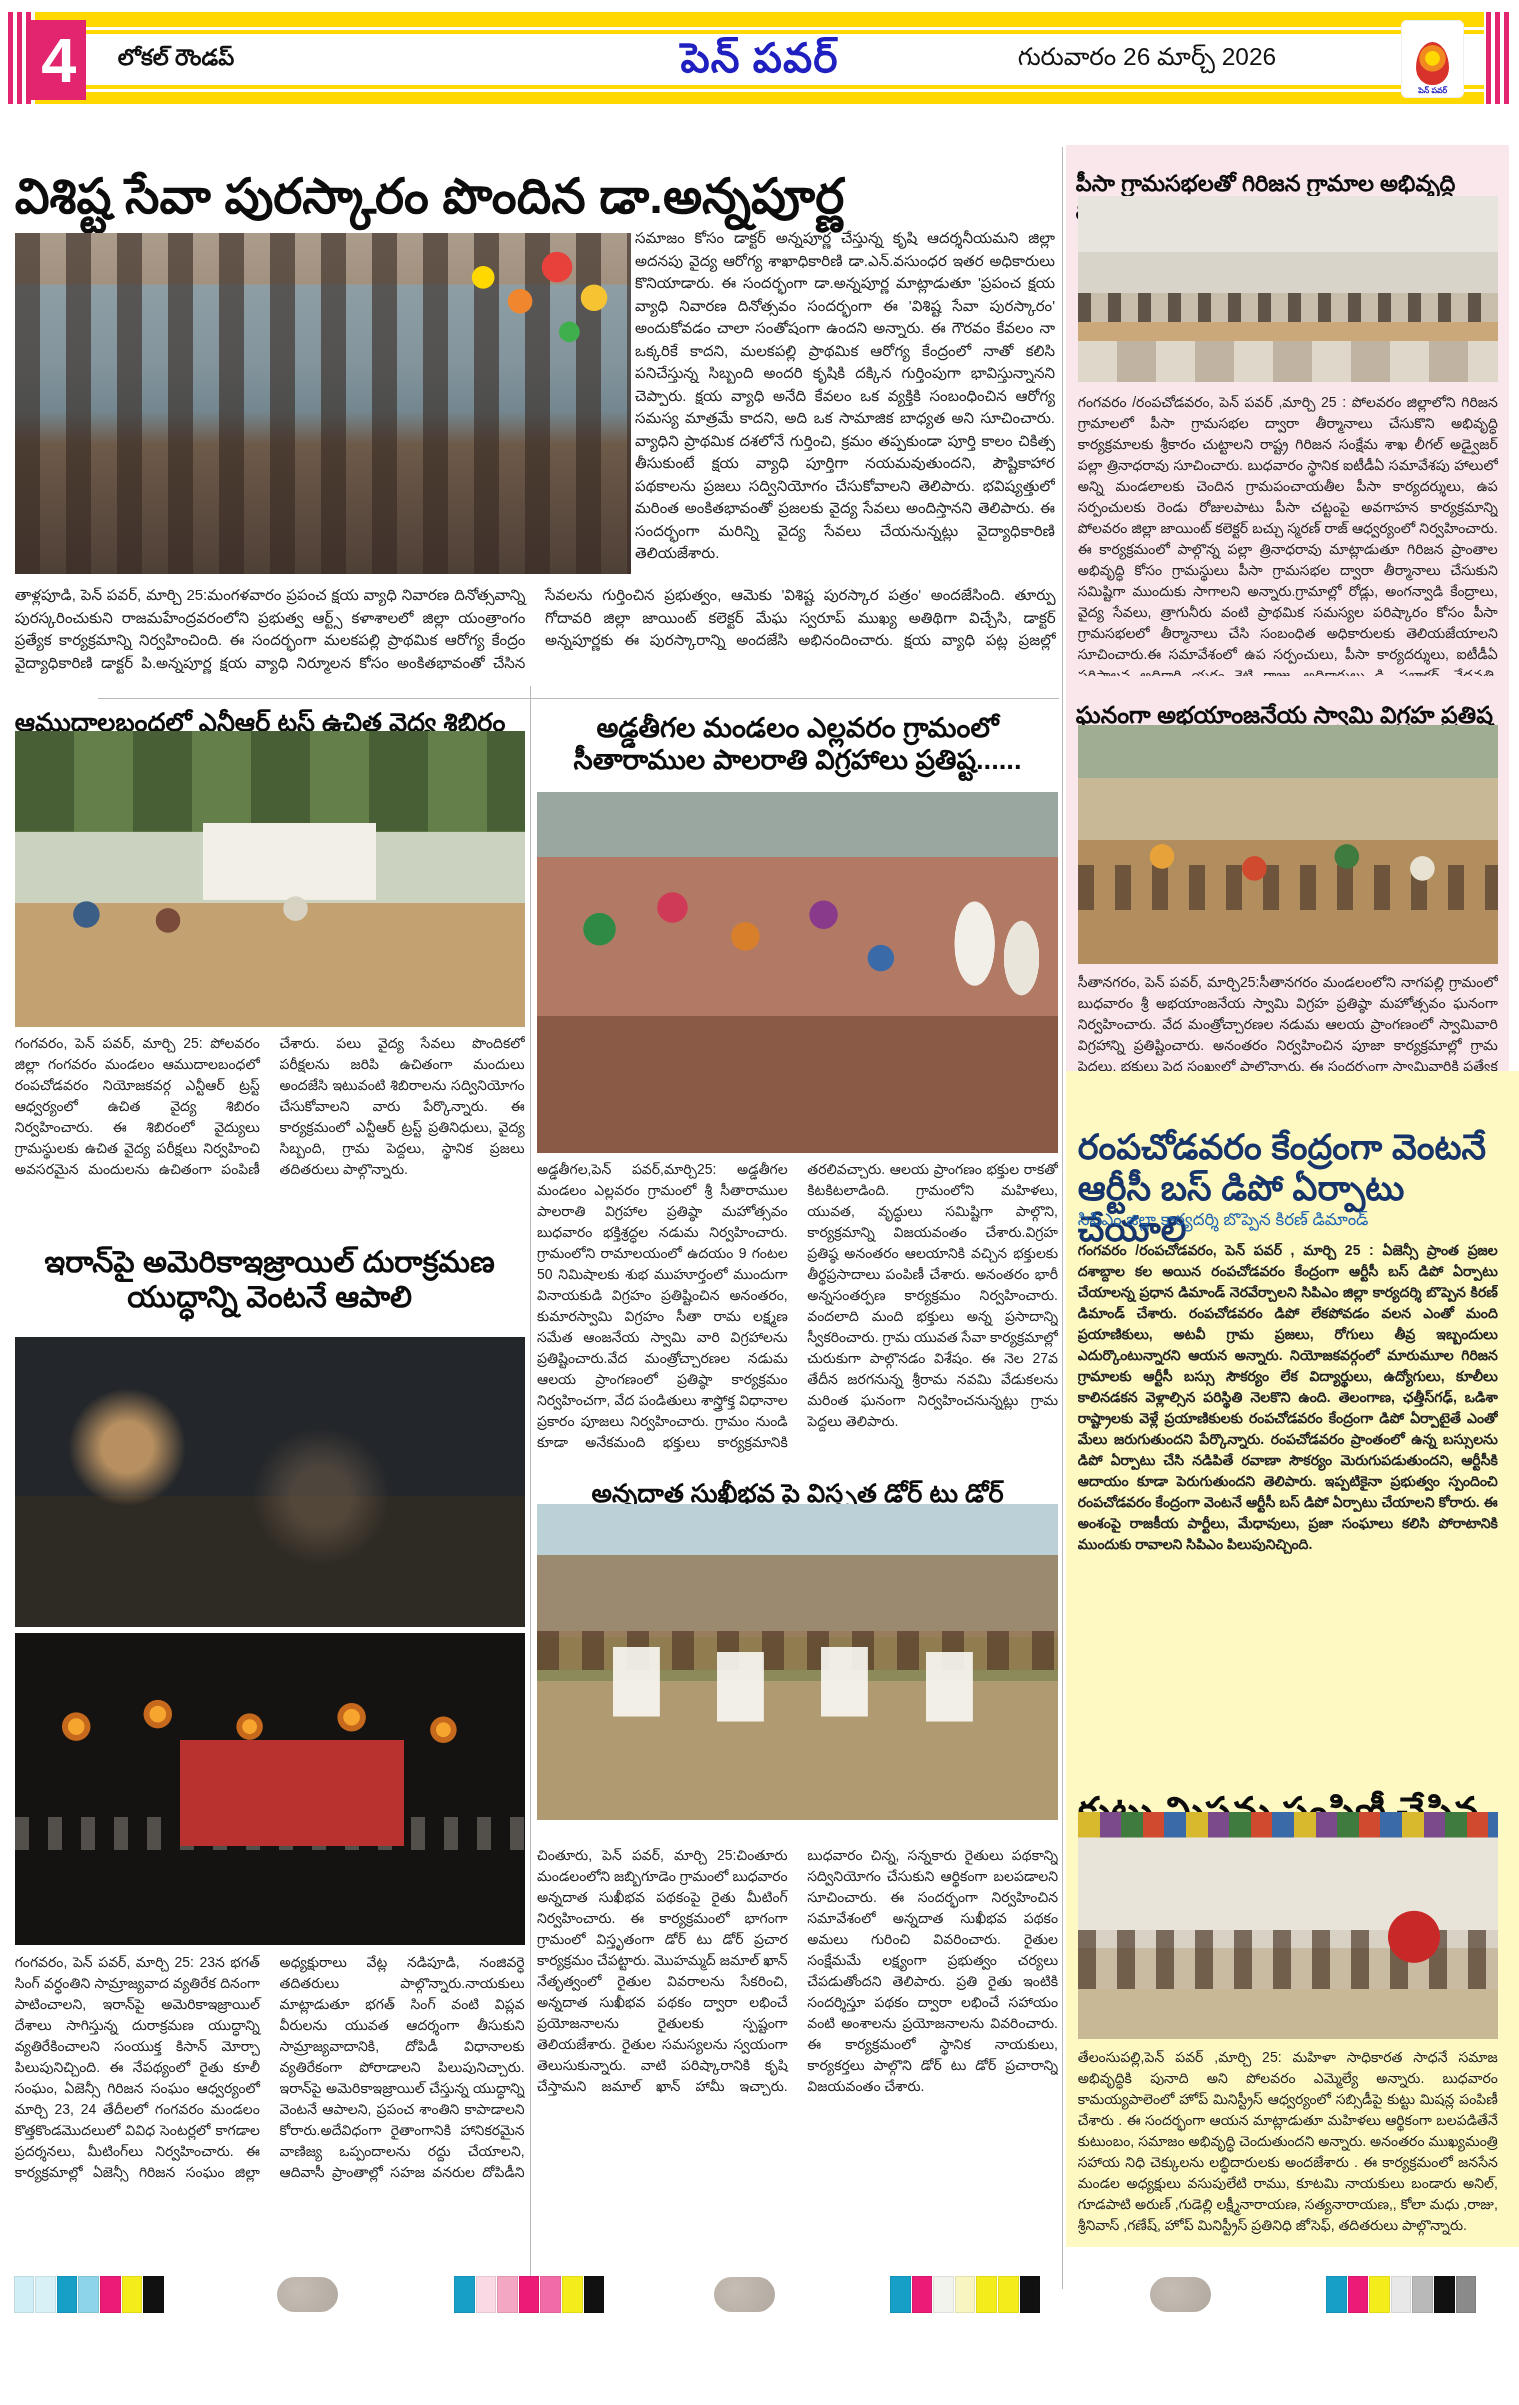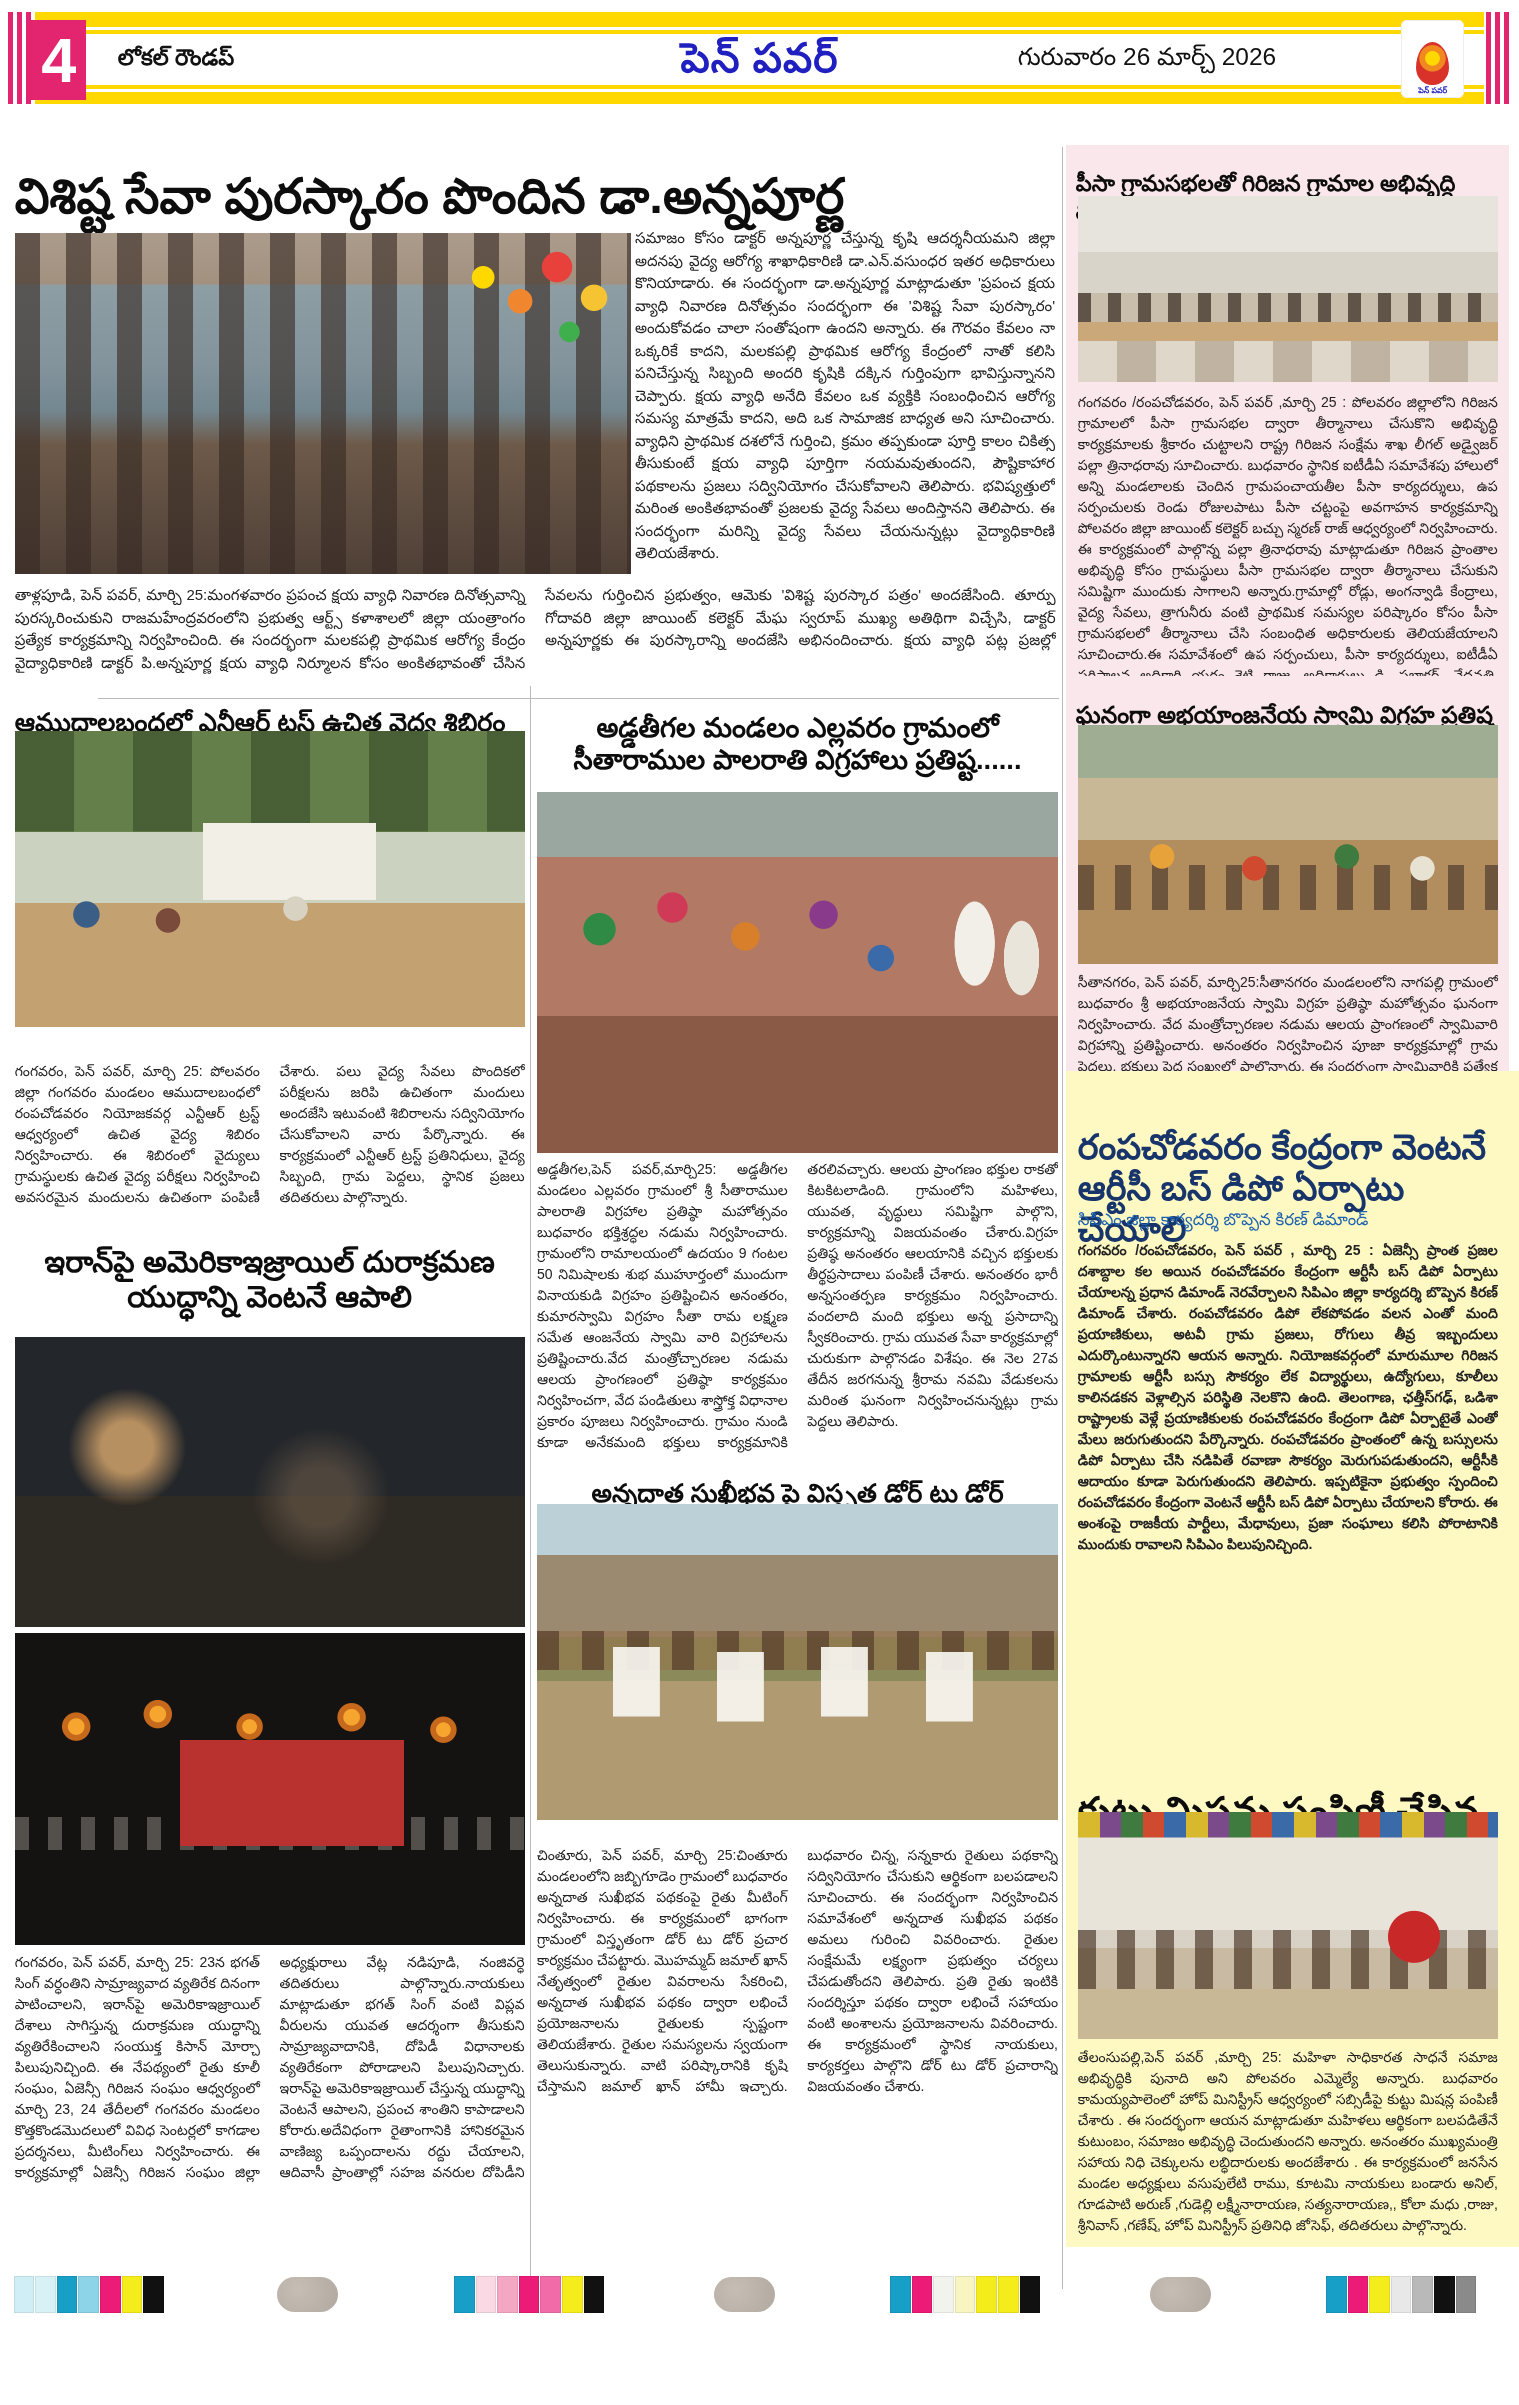--- a/index.html
+++ b/index.html
@@ -75,21 +75,21 @@
   
   .ntr-headline{position:absolute;left:14.7px;top:686px;width:510px;font-size:25.5px;}
   .ph-medcamp{position:absolute;left:14.7px;top:731px;width:510px;height:296px;
     background:
       radial-gradient(circle at 14% 62%,#3a5e86 0 12.7px,transparent 13.7px),
       radial-gradient(circle at 30% 64%,#7a4a3a 0 11.8px,transparent 12.7px),
       radial-gradient(circle at 55% 60%,#d8d2c2 0 11.8px,transparent 12.7px),
       linear-gradient(#f2efe6,#f2efe6) 56% 42%/34% 26% no-repeat,
       repeating-linear-gradient(90deg,rgba(60,80,45,.8) 0 59px,rgba(95,120,70,.8) 59px 118px) 0 0/100% 34% no-repeat,
       linear-gradient(180deg,#7a9a5a 0 34%,#cbd3c0 34% 58%,#c4a171 58% 100%);}
-  .ntr-body{position:absolute;left:14.7px;top:1033px;width:510px;height:178px;font-size:14px;margin-top:28px;}
+  .ntr-body{position:absolute;left:14.7px;top:1033px;width:510px;height:178px;font-size:14px;}
 
   
   .sita-headline{position:absolute;left:537px;top:688px;width:521px;font-size:27.4px;text-align:center;margin-top:24px;}
   .ph-idols{position:absolute;left:537px;top:792px;width:521px;height:361px;
     background:
       radial-gradient(ellipse 33px 69px at 84% 42%,#f2efe8 0 60%,transparent 62%),
       radial-gradient(ellipse 29px 61px at 93% 46%,#e9e5da 0 60%,transparent 62%),
       radial-gradient(circle at 12% 38%,#2f8a46 0 15.7px,transparent 16.7px),
       radial-gradient(circle at 26% 32%,#cf3a56 0 14.7px,transparent 15.7px),
       radial-gradient(circle at 40% 40%,#d87f2c 0 13.7px,transparent 14.7px),

